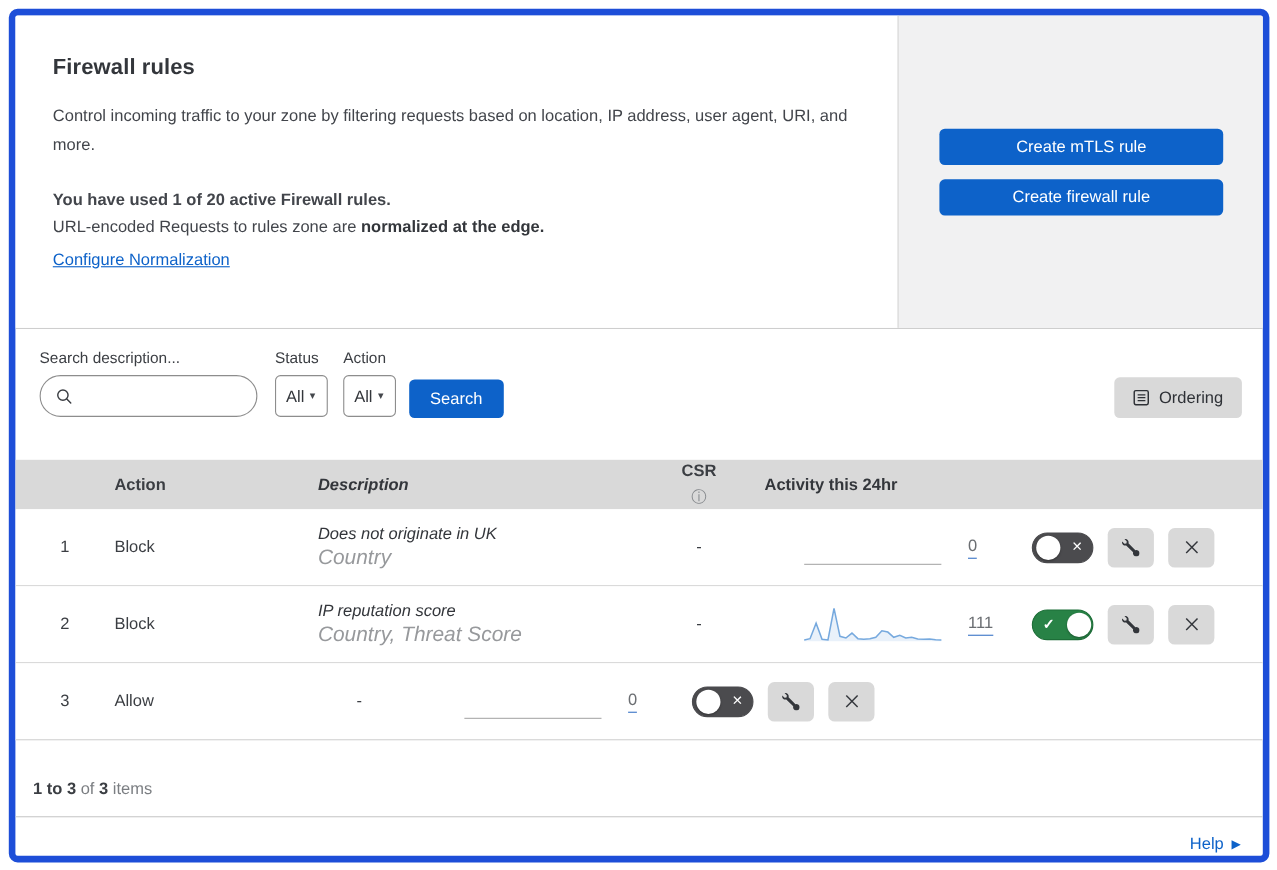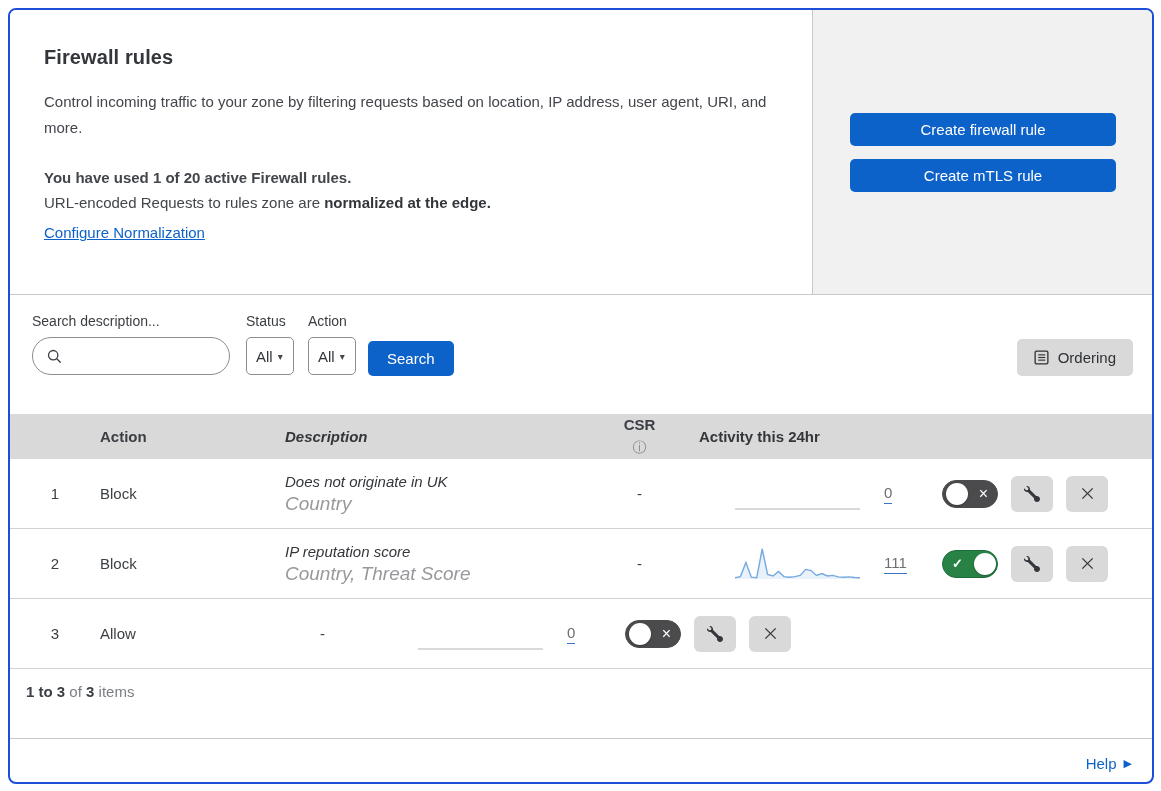--- a/index.html
+++ b/index.html
@@ -1,21 +1,21 @@
 <!DOCTYPE html>
 <html style="--accent: #0d62c9; --toggle-on: #288246; --toggle-off: #4b4b4e;"><head>
 <meta charset="utf-8">
 <style>
   * { box-sizing: border-box; margin: 0; padding: 0; }
   html, body { background: #fff; font-family: "Liberation Sans", sans-serif; color: #36393f; }
   body { padding: 8px 6px 6px 8px; }
 
   .card {
     width: 1146px; height: 776px;
-    border: 2px solid #1d4ed8; border-radius: 8px;
+    border: 6px solid #1d4ed8; border-radius: 8px;
     overflow: hidden; background: #fff;
     display: flex; flex-direction: column;
   }
 
   
   .top { display: flex; height: 285px; flex: none; border-bottom: 1px solid #c9c9c9; }
   .intro { width: 803px; flex: none; border-right: 1px solid #c9c9c9; padding: 36px 34px 0 34px; background: #fff; }
   .intro h1 { font-size: 20px; font-weight: 700; color: #33363b; margin-bottom: 20px; letter-spacing: .1px; }
   .intro p { font-size: 15px; line-height: 1.72; color: #42454b; }
   .p-desc { max-width: 740px; margin-bottom: 24px; }
@@ -90,42 +90,42 @@
   .t-x, .t-check { position: absolute; top: 50%; transform: translateY(-52%); color: #fff; line-height: 1; }
   .t-x { right: 9px; font-size: 16px; }
   .t-check { left: 9px; font-size: 13px; font-weight: 700; }
 
   .icon-btn {
     width: 42px; height: 36px; border: none; border-radius: 6px; background: #d9d9d9;
     display: inline-flex; align-items: center; justify-content: center; cursor: pointer; flex: none;
   }
 
   
-  .summary { height: 70px; flex: none; display: flex; align-items: flex-start; padding: 14px 20px 0 16px; font-size: 15px; color: #7b7e82; border-bottom: 1px solid #c9c9c9; margin-top: auto; }
+  .summary { height: 70px; flex: none; display: flex; align-items: flex-end; padding: 14px 20px 16px 16px; font-size: 15px; color: #7b7e82; border-bottom: 1px solid #c9c9c9; margin-top: auto; }
   .summary b { color: #3b3e43; font-weight: 700; }
   .help-bar { height: 48px; flex: none; display: flex; align-items: center; justify-content: flex-end; padding: 0 20px; }
   .help-link { color: var(--accent, #0d62c9); font-size: 15px; text-decoration: none; display: inline-flex; align-items: center; gap: 7px; cursor: pointer; }
   .help-arrow { font-size: 11px; }
 </style>
 </head>
 <body>
 
 <div class="card">
 
   <div class="top">
     <div class="intro">
       <h1>Firewall rules</h1>
       <p class="p-desc">Control incoming traffic to your zone by filtering requests based on location, IP address, user agent, URI, and more.</p>
       <p class="p-usage">You have used 1 of 20 active Firewall rules.</p>
       <p class="p-norm"><span>URL-encoded Requests to rules zone are </span><b>normalized at the edge.</b></p>
       <a class="link">Configure Normalization</a>
     </div>
     <div class="side-panel">
+      <button class="btn-primary">Create mTLS rule</button>
       <button class="btn-primary">Create firewall rule</button>
-      <button class="btn-primary">Create mTLS rule</button>
     </div>
   </div>
 
   <div class="filter-bar">
     <div class="fgroup">
       <span class="flabel">Search description...</span>
       <div class="search-box">
         <span class="search-icon-wrap">
           <svg width="15" height="15" viewBox="0 0 16 16">
               <circle cx="6.6" cy="6.6" r="5" fill="none" stroke="#3b3e43" stroke-width="1.4"></circle>

